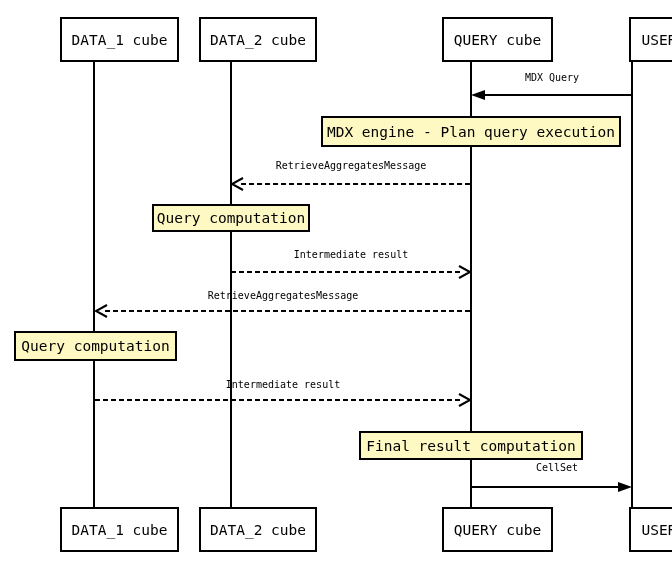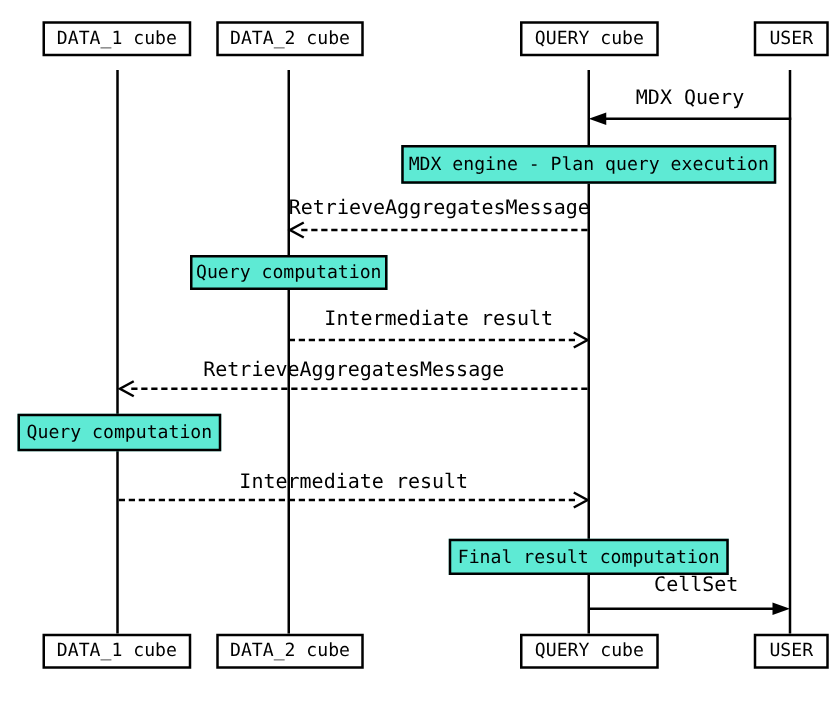--- a/index.html
+++ b/index.html
@@ -8,52 +8,53 @@
     width: 672px;
     height: 567px;
     background: #ffffff;
     font-family: "DejaVu Sans Mono", "Liberation Mono", monospace;
     color: #000000;
     overflow: hidden;
   }
   .actor {
     position: absolute;
     box-sizing: border-box;
-    height: 28px;
+    height: 45px;
     border: 2px solid #000000;
     background: #ffffff;
     display: flex;
     align-items: center;
     justify-content: center;
     font-size: 14.5px;
     white-space: nowrap;
     z-index: 4;
+    margin-left: 26px;
   }
   .lifeline {
     position: absolute;
     width: 2px;
     background: #000000;
     z-index: 1;
   }
   .activity {
     position: absolute;
     box-sizing: border-box;
     border: 2px solid #000000;
-    background: #5eead4;
+    background: #fef9c3;
     display: flex;
     align-items: center;
     justify-content: center;
     font-size: 14.5px;
     white-space: nowrap;
     z-index: 3;
   }
   .msg-label {
     position: absolute;
     text-align: center;
-    font-size: 16px;
+    font-size: 10px;
     line-height: 16px;
     white-space: nowrap;
     z-index: 2;
   }
   .arrow {
     position: absolute;
     overflow: visible;
     z-index: 2;
   }
   .arrow line { stroke: #000000; stroke-width: 2; }

